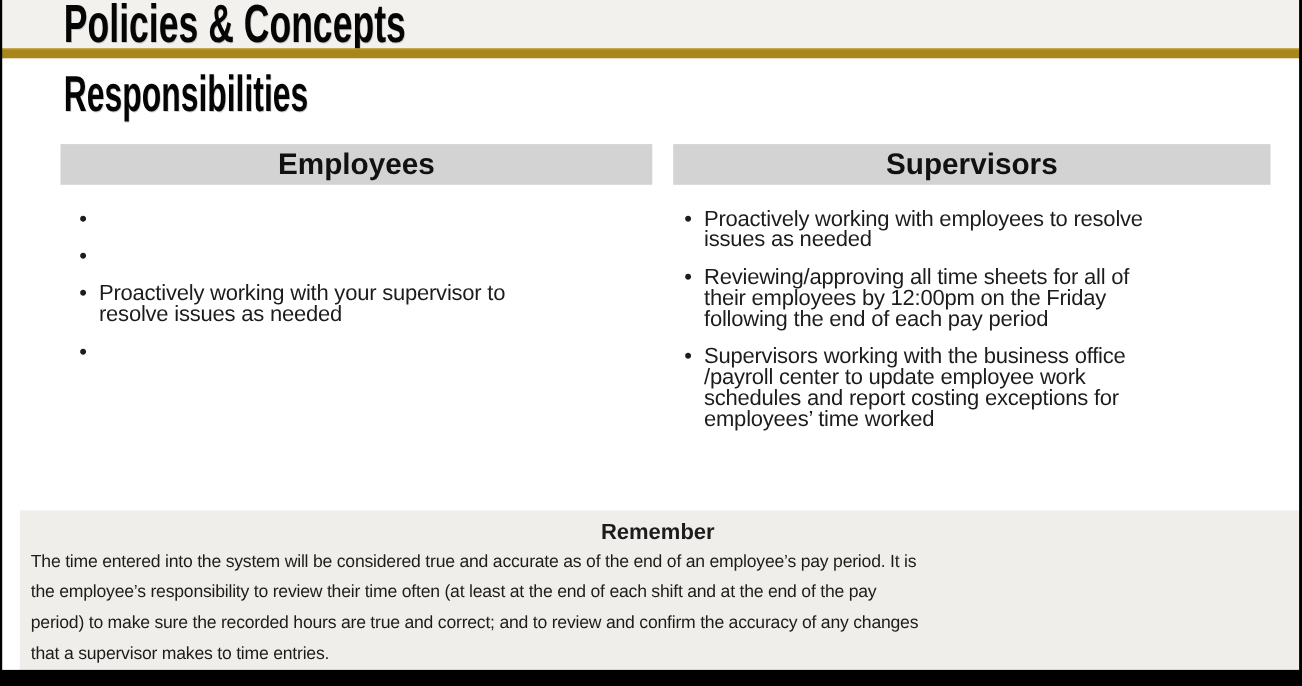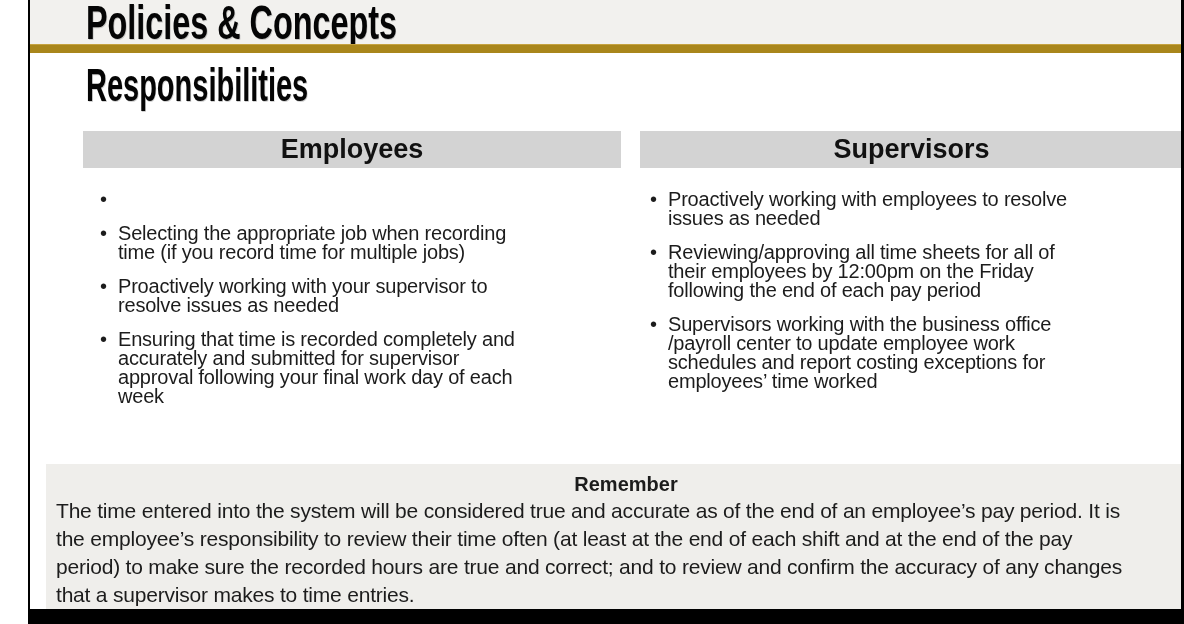--- a/index.html
+++ b/index.html
@@ -4,21 +4,21 @@
 <style>
   * { margin:0; padding:0; box-sizing:border-box; }
   html,body { width:1184px; height:624px; }
   body {
     font-family:"Liberation Sans", sans-serif;
     background:#ffffff;
     color:var(--text,#1c1c1c);
     position:relative;
     overflow:hidden;
   }
-  .slide { position:absolute; inset:0; background:#fff;margin-left:28px; }
+  .slide { position:absolute; inset:0; background:#fff; }
 
   
   .top-band {
     position:absolute; left:0; top:0; width:100%; height:44px;
     background:var(--top-band-gray,#F2F1EE);
   }
   .slide-title {
     position:absolute; left:58px; top:1px;
     font-size:49px; font-weight:bold; line-height:42px;
     color:#050505; white-space:nowrap;
@@ -66,21 +66,21 @@
   
   .footer-box {
     position:absolute; left:18px; top:464px; width:1164px; height:178px;
     background:var(--footer-gray,#EFEEEB);
     padding:7px 14px 0 10px;
   }
   .footer-head {
     text-align:center; font-weight:bold; font-size:20px; line-height:26px;
   }
   .footer-body {
-    font-size:21px; line-height:28px;
+    font-size:16px; line-height:28px;
     letter-spacing:-0.2px;
     white-space:pre-line;
   }
 
   
   .edge-left   { position:absolute; left:0; top:0; width:2px; height:100%; background:var(--frame-black,#000); }
   .edge-right  { position:absolute; right:0; top:0; width:3px; height:100%; background:var(--frame-black,#000); }
   .bottom-bar  { position:absolute; left:0; bottom:0; width:100%; height:15px; background:var(--frame-black,#000); }
 </style>
 </head>
@@ -95,34 +95,28 @@
 
   <div class="col-hdr emp">Employees</div>
   <div class="col-hdr sup">Supervisors</div>
 
   <div class="col-list emp">
     <div class="bullet">
       <span class="dot">•</span>
     </div>
     <div class="bullet">
       <span class="dot">•</span>
-      <span class="bt">Selecting the appropriate job when recording
-time (if you record time for multiple jobs)</span>
     </div>
     <div class="bullet">
       <span class="dot">•</span>
       <span class="bt">Proactively working with your supervisor to
 resolve issues as needed</span>
     </div>
     <div class="bullet">
       <span class="dot">•</span>
-      <span class="bt">Ensuring that time is recorded completely and
-accurately and submitted for supervisor
-approval following your final work day of each
-week</span>
     </div>
   </div>
 
   <div class="col-list sup">
     <div class="bullet">
       <span class="dot">•</span>
       <span class="bt">Proactively working with employees to resolve
 issues as needed</span>
     </div>
     <div class="bullet">

